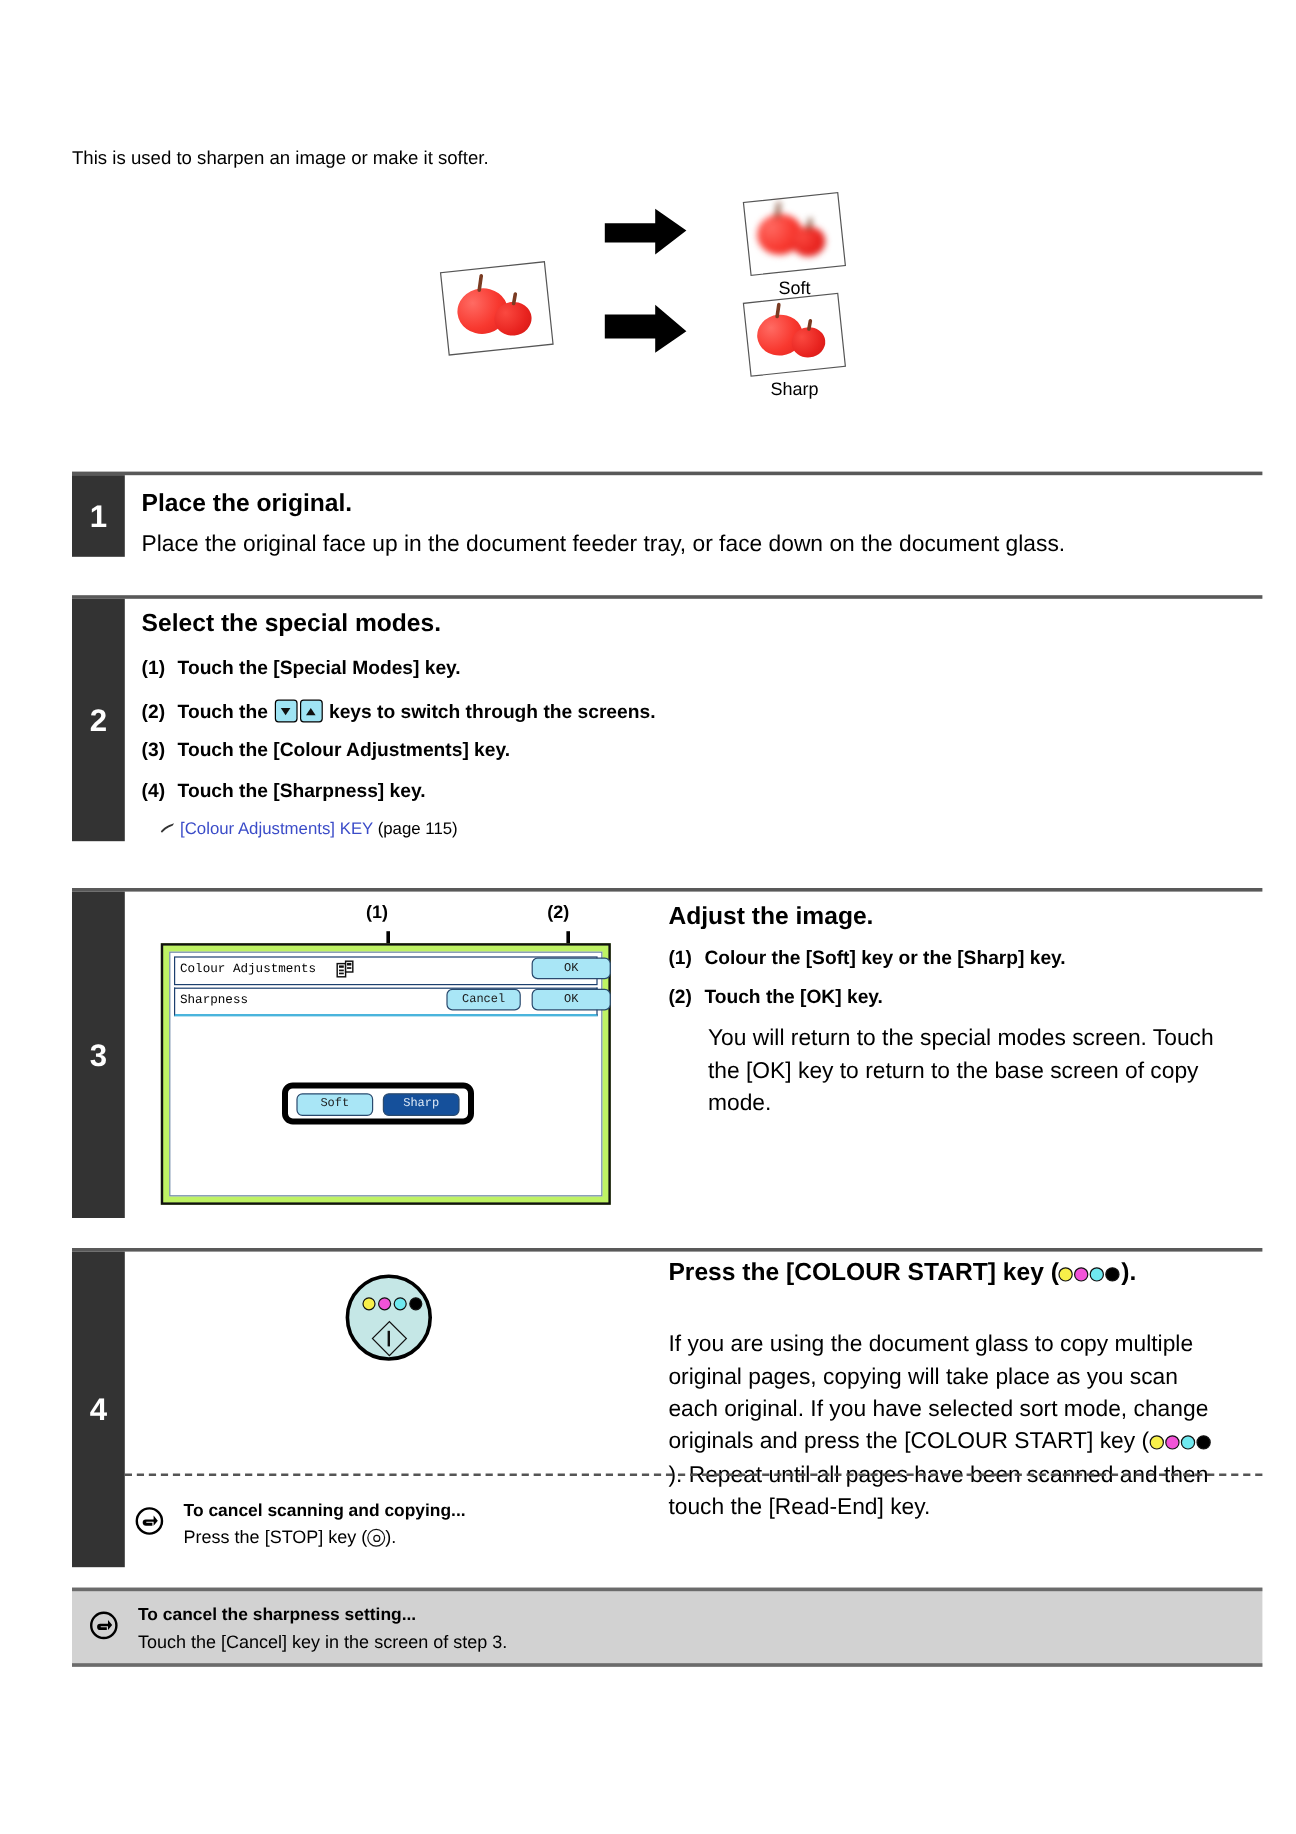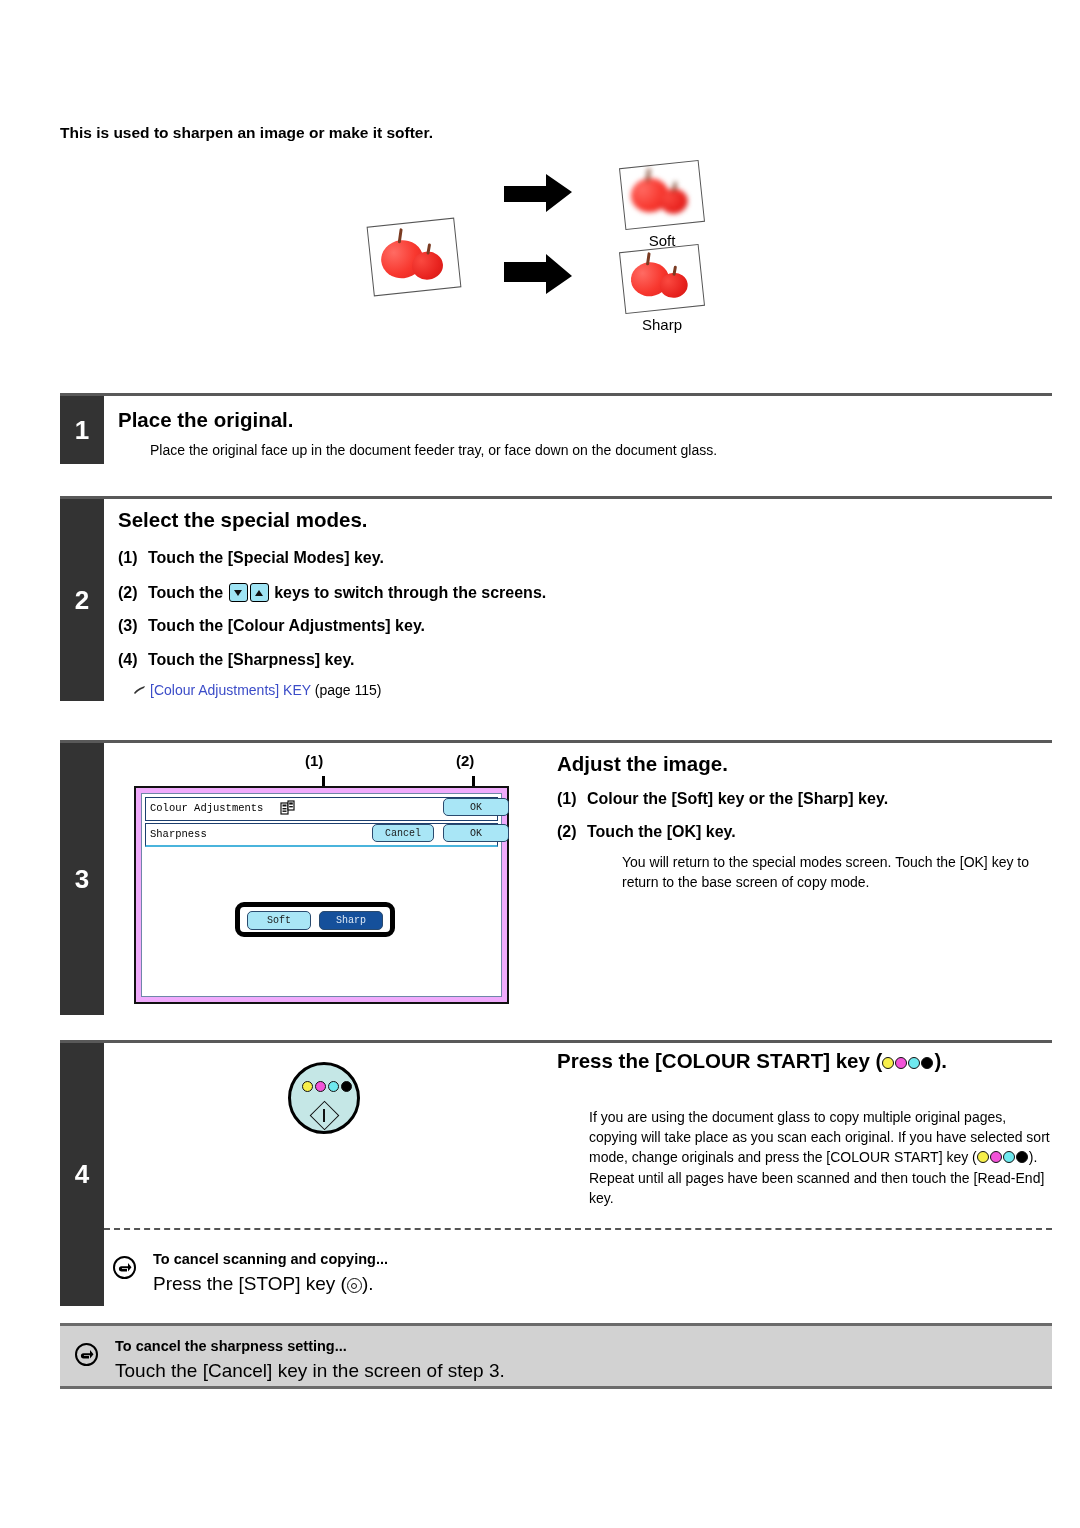--- a/index.html
+++ b/index.html
@@ -32,21 +32,20 @@
     font-size: 31px;
     font-weight: bold;
     letter-spacing: -0.3px;
     white-space: nowrap;
   }
   .subtitle {
     position: absolute;
     left: 60px;
     top: 124px;
     font-size: 15.5px;
-    font-weight: bold;
   }
 
   
   .illus {
     position: absolute;
     left: 350px;
     top: 160px;
     width: 420px;
     height: 215px;
   }
@@ -109,23 +108,22 @@
     justify-content: center;
     box-sizing: border-box;
   }
   .step-head {
     position: absolute;
     font-size: 20.5px;
     font-weight: bold;
   }
   .step-body {
     position: absolute;
-    font-size: 14px;
+    font-size: 19px;
     line-height: 1.42;
-    margin-left: 32px;
   }
   .sub-bold {
     position: absolute;
     font-size: 16px;
     font-weight: bold;
     white-space: nowrap;
   }
   .sub-num { display:inline-block; width: 30px; }
 
   .linkline {
@@ -163,21 +161,21 @@
     transform: translate(-50%, -50%);
   }
   .keybtn.down::after { border-left: 4.5px solid transparent; border-right: 4.5px solid transparent; border-top: 6px solid #111; }
   .keybtn.up::after   { border-left: 4.5px solid transparent; border-right: 4.5px solid transparent; border-bottom: 6px solid #111; }
 
   
   .panel-wrap { position: absolute; left: 134px; top: 786px; width: 375px; height: 218px; }
   .panel-outer {
     position: absolute; left:0; top:0; right:0; bottom:0;
     border: 2px solid #111;
-    background: #f0abfc;
+    background: #bef264;
     box-sizing: border-box;
     padding: 3px;
   }
   .panel-inner {
     position: absolute; left:5px; top:5px; right:5px; bottom:5px;
     border: 1px solid #6f87a8;
     background: #ffffff;
     box-sizing: border-box;
   }
   .pnl-row {
@@ -304,21 +302,21 @@
     border-radius: 50%;
     box-sizing: border-box;
   }
   .note-title {
     position: absolute;
     font-size: 14.5px;
     font-weight: bold;
   }
   .note-text {
     position: absolute;
-    font-size: 19px;
+    font-size: 15px;
   }
 
   .graybox {
     position: absolute;
     left: 60px; top: 1323px;
     width: 992px; height: 66px;
     background: #d2d2d2;
     border-top: 3px solid #6b6b6b;
     border-bottom: 3px solid #6b6b6b;
     box-sizing: border-box;

